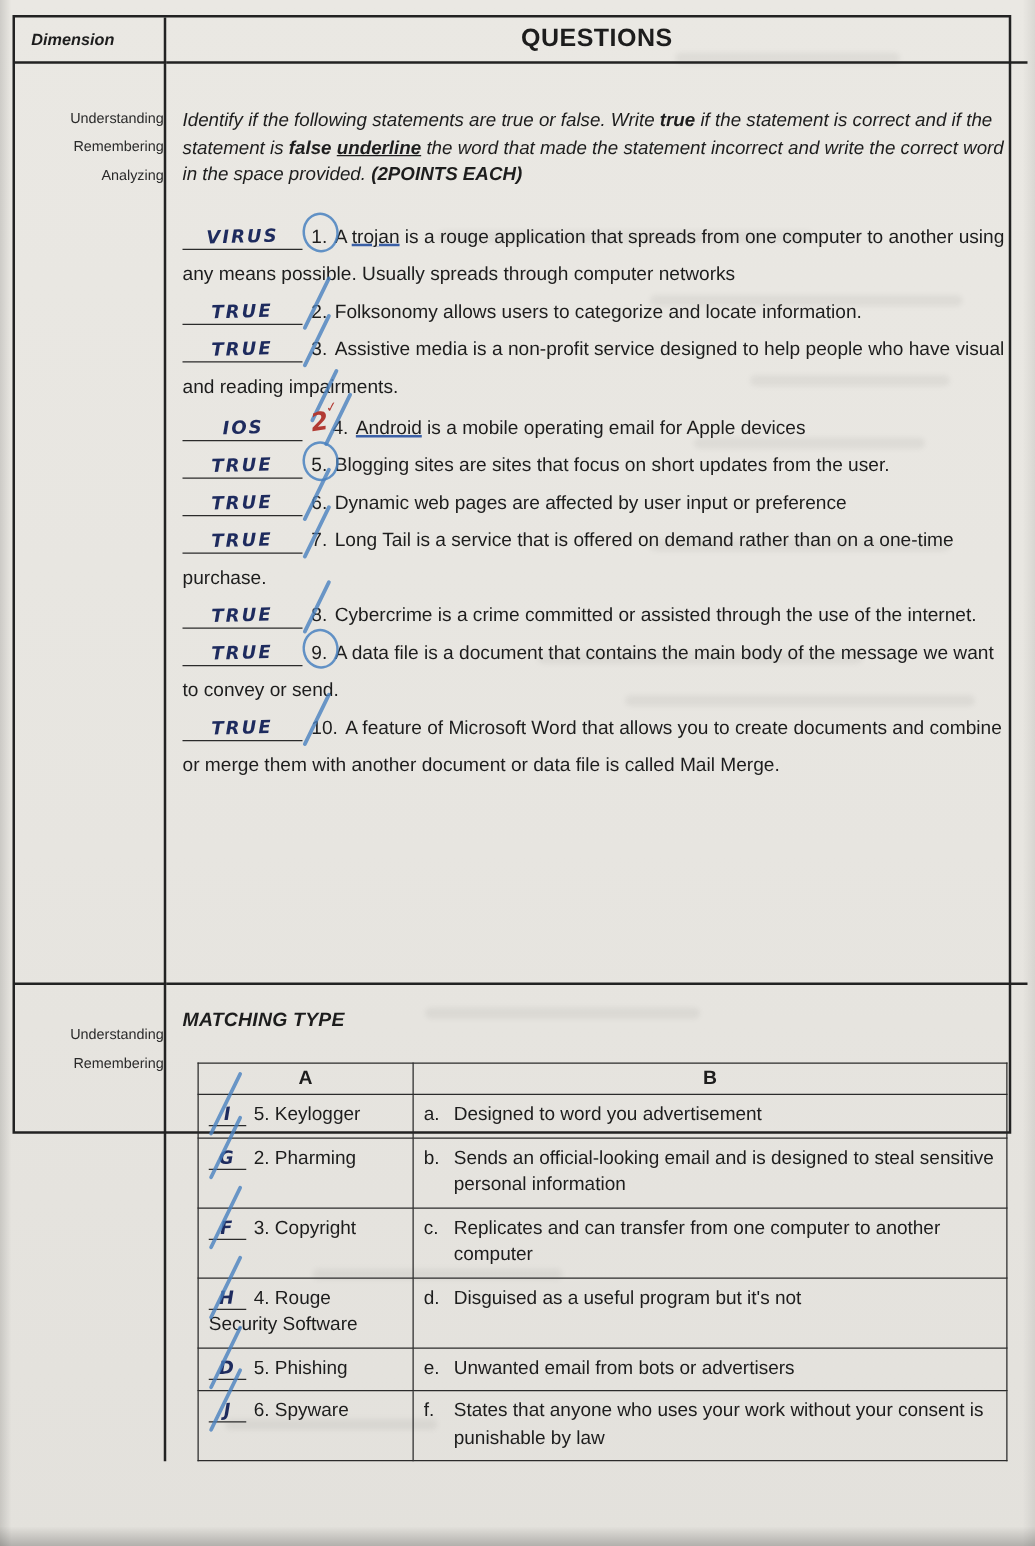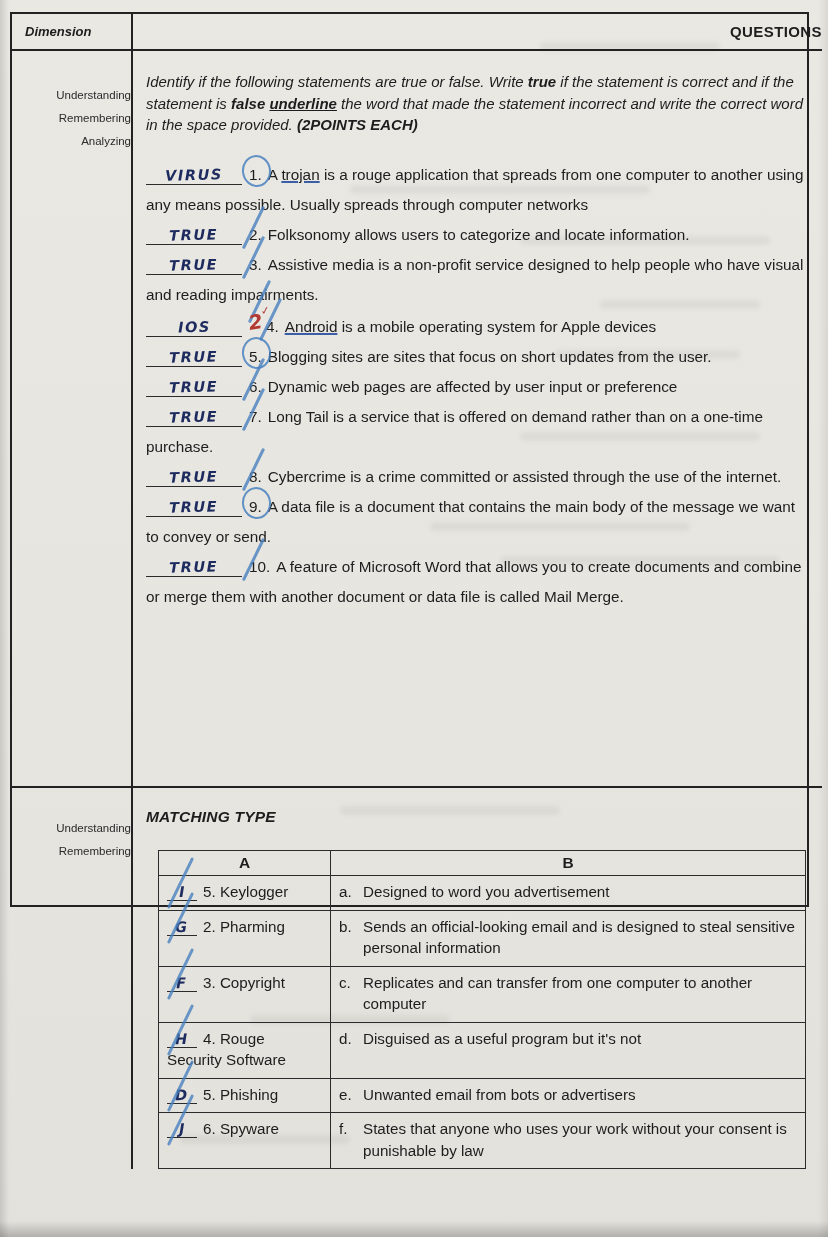--- a/index.html
+++ b/index.html
@@ -29,30 +29,30 @@
     position:absolute;left:10px;top:12px;width:799px;height:895px;
     border:2.5px solid #222;box-sizing:border-box;
     display:grid;grid-template-columns:121px 1fr;grid-template-rows:37px 737px 1fr;
   }
   .cell{box-sizing:border-box;}
   .bR{border-right:2px solid #222;}
   .bB{border-bottom:2px solid #222;}
 
   .head-dim{display:flex;align-items:center;padding-left:13px;
     font-weight:bold;font-style:italic;font-size:13px;}
-  .head-q{display:flex;align-items:center;justify-content:flex-end;
-    font-weight:bold;font-size:15px;letter-spacing:.4px;}
+  .head-q{display:flex;align-items:center;justify-content:center;
+    font-weight:bold;font-size:20px;letter-spacing:.4px;}
 
   .dim-cell{padding-top:38px;text-align:right;font-size:11.5px;color:#2a2a2a;}
   .dim-cell.second{padding-top:34px;}
   .dim-label{margin-bottom:11px;}
 
   .q-cell{padding:20px 16px 0 13px;position:relative;}
   .sec-title{font-style:italic;font-weight:bold;font-size:15.5px;letter-spacing:.2px;}
-  .instr{font-style:italic;font-size:15px;line-height:21.5px;max-width:660px;margin-top:0;}
+  .instr{font-style:italic;font-size:15px;line-height:21.5px;max-width:660px;margin-top:15px;}
   .instr b{font-style:italic;}
   .u-word{text-decoration:underline;}
 
   .tf-list{margin-top:24px;font-size:15.3px;line-height:30px;}
   .tf-item{position:relative;}
 
   .blank{display:inline-block;width:96px;border-bottom:1.6px solid #2b2b2b;
     text-align:center;margin-right:7px;line-height:normal;vertical-align:baseline;}
   .blank.sm{width:30px;margin-right:6px;}
   .hw{font-family:"DejaVu Sans", sans-serif;font-style:italic;font-weight:bold;
@@ -123,21 +123,21 @@
       <div class="instr"><span>Identify if the following statements are true or false. Write </span><b>true</b><span> if the statement is correct and if the statement is </span><b>false</b> <b class="u-word">underline</b><span> the word that made the statement incorrect and write the correct word in the space provided. </span><b>(2POINTS EACH)</b></div>
 
       <div class="tf-list">
 
         <div class="tf-item"><span class="blank"><span class="hw">VIRUS</span></span><span class="num"><span>1.</span><i class="circle-mark"></i></span><span><span>A </span><span class="pen-underline">trojan</span><span> is a rouge application that spreads from one computer to another using any means possible. Usually spreads through computer networks</span></span></div>
 
         <div class="tf-item"><span class="blank"><span class="hw">TRUE</span></span><span class="num"><span>2.</span><i class="check-mark"></i></span><span><span>Folksonomy allows users to categorize and locate information.</span></span></div>
 
         <div class="tf-item"><span class="blank"><span class="hw">TRUE</span></span><span class="num"><span>3.</span><i class="check-mark"></i></span><span><span>Assistive media is a non-profit service designed to help people who have visual and reading impairments.</span></span><i class="check-mark" style="left:112px;top:28px;"></i></div>
 
-        <div class="tf-item"><span class="blank"><span class="hw">IOS</span></span><span class="score-red">2</span><span class="num"><span>4.</span><i class="check-mark"></i></span><span><span></span><span class="pen-underline">Android</span><span> is a mobile operating system for Apple devices</span></span></div>
+        <div class="tf-item"><span class="blank"><span class="hw">IOS</span></span><span class="score-red">2</span><span class="num"><span>4.</span><i class="check-mark"></i></span><span><span></span><span class="pen-underline">Android</span><span> is a mobile operating email for Apple devices</span></span></div>
 
         <div class="tf-item"><span class="blank"><span class="hw">TRUE</span></span><span class="num"><span>5.</span><i class="circle-mark"></i></span><span><span>Blogging sites are sites that focus on short updates from the user.</span></span></div>
 
         <div class="tf-item"><span class="blank"><span class="hw">TRUE</span></span><span class="num"><span>6.</span><i class="check-mark"></i></span><span><span>Dynamic web pages are affected by user input or preference</span></span></div>
 
         <div class="tf-item"><span class="blank"><span class="hw">TRUE</span></span><span class="num"><span>7.</span><i class="check-mark"></i></span><span><span>Long Tail is a service that is offered on demand rather than on a one-time purchase.</span></span></div>
 
         <div class="tf-item"><span class="blank"><span class="hw">TRUE</span></span><span class="num"><span>8.</span><i class="check-mark"></i></span><span><span>Cybercrime is a crime committed or assisted through the use of the internet.</span></span></div>
 
         <div class="tf-item"><span class="blank"><span class="hw">TRUE</span></span><span class="num"><span>9.</span><i class="circle-mark"></i></span><span><span>A data file is a document that contains the main body of the message we want to convey or send.</span></span></div>

